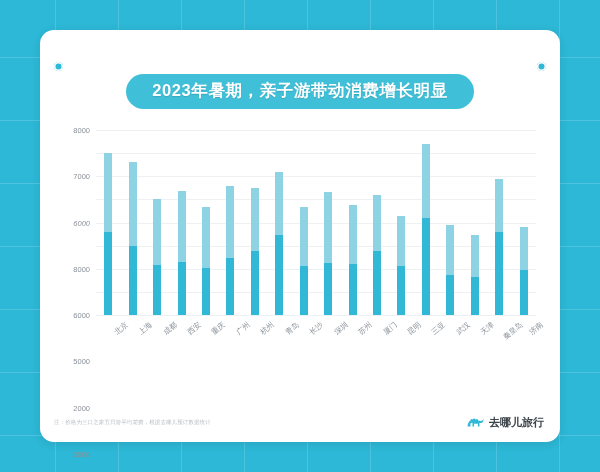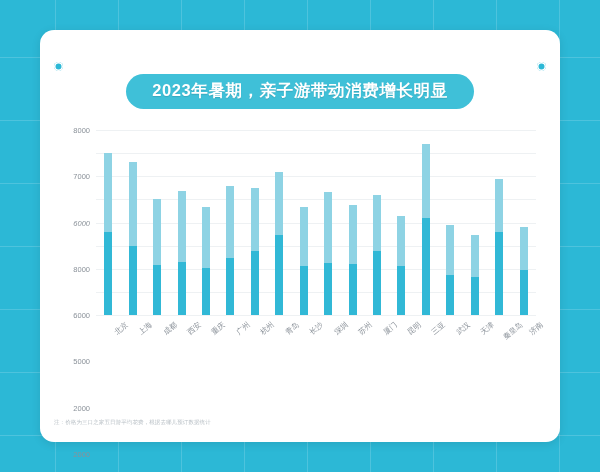--- a/index.html
+++ b/index.html
@@ -345,14 +345,23 @@
         <span class="xl-txt">秦皇岛</span>
       </div>
       <div class="xl-col">
         <span class="xl-txt">济南</span>
       </div>
     </div>
 
 
   <div id="footnote">注：价格为三口之家五日游平均花费，根据去哪儿预订数据统计</div>
 
+  <div id="brand">
+    <svg width="19" height="15" viewBox="0 0 24 18">
+      <path d="M2 14 C2 10 4 7 5.5 6.5 C6.2 4.5 7.5 4 8.6 5.2 C9.6 3.4 11.2 3.6 12 5.4
+               C13.2 4 15 4.6 15.4 6.6 C17.4 7 19.6 7.4 21 6.2 L22.4 4.4 L21.6 8
+               C20.6 9.6 18.6 10 17 9.6 L17 14 L15 14 L15 10.4 C13.6 10.8 11.6 10.8 10.2 10.2
+               L10.2 14 L8.2 14 L8.2 9.6 C7 9.2 6 9.6 5.6 10.6 L5.6 14 Z" fill="#31b8d6"></path>
+    </svg>
+    <span id="brand-text">去哪儿旅行</span>
+  </div>
 
 </div>
 
 </body></html>

